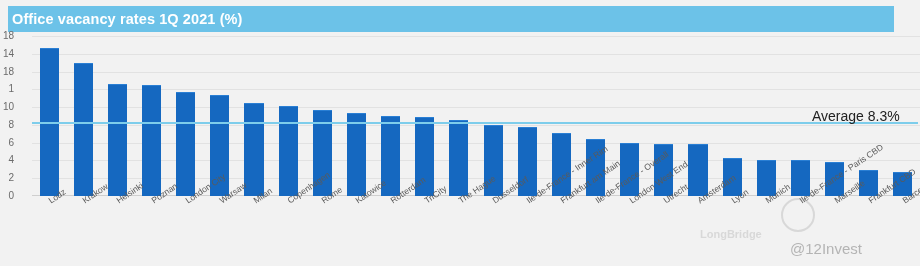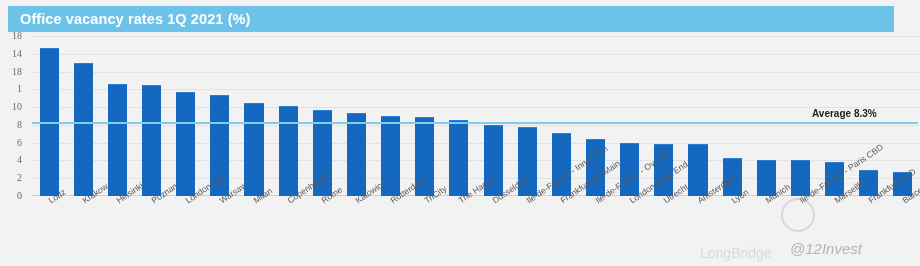--- a/index.html
+++ b/index.html
@@ -29,21 +29,21 @@
     width: 886px;
     height: 26px;
     background: #6cc2e8;
     display: flex;
     align-items: center;
   }
   .title-text {
     color: #ffffff;
     font-size: 14.5px;
     font-weight: bold;
-    padding-left: 12px;
+    padding-left: 4px;
     letter-spacing: 0.1px;
     white-space: nowrap;
   }
 
   
   .plot-wrap {
     position: absolute;
     left: 0;
     top: 36px;
     width: 920px;
@@ -51,27 +51,26 @@
   }
   .y-axis {
     position: absolute;
     left: 0px;
     top: 0px;
     width: 30px;
     height: 160px;
   }
   .y-tick {
     position: absolute;
-    right: 8px;
+    right: 16px;
     font-size: 10px;
     color: #6b6b6b;
     line-height: 10px;
     transform: translateY(-5px);
     white-space: nowrap;
-    font-family: Liberation Serif, serif;
   }
   .grid-area {
     position: absolute;
     left: 32px;
     top: 0px;
     width: 888px;
     height: 160px;
   }
   .gridline {
     position: absolute;
@@ -108,22 +107,22 @@
   
   .avg-line {
     position: absolute;
     left: 32px;
     height: 1.5px;
     background: #7dcdeb;
     z-index: 5;
   }
   .avg-label {
     position: absolute;
-    font-size: 10px;
-    font-weight: bold;
+    font-size: 14px;
+    font-weight: normal;
     color: #222222;
     white-space: nowrap;
     z-index: 6;
   }
 
   
   .x-labels {
     position: absolute;
     left: 32px;
     top: 162px;
@@ -149,36 +148,35 @@
     font-size: 40px;
     font-weight: bold;
     color: rgba(120,120,120,0.30);
     letter-spacing: 1px;
     white-space: nowrap;
     pointer-events: none;
   }
   .wm-brand {
     position: absolute;
     left: 700px;
-    top: 245px;
-    font-size: 14px;
-    font-weight: normal;
+    top: 228px;
+    font-size: 11px;
+    font-weight: bold;
     color: rgba(150,150,150,0.28);
     white-space: nowrap;
     pointer-events: none;
   }
   .wm-handle {
     position: absolute;
     left: 790px;
     top: 240px;
     font-size: 15px;
     color: rgba(130,130,130,0.55);
     white-space: nowrap;
     pointer-events: none;
-    font-style: italic;
   }
   .wm-circle {
     position: absolute;
     left: 781px;
     top: 198px;
     width: 30px;
     height: 30px;
     border: 2px solid rgba(140,140,140,0.25);
     border-radius: 50%;
     pointer-events: none;

